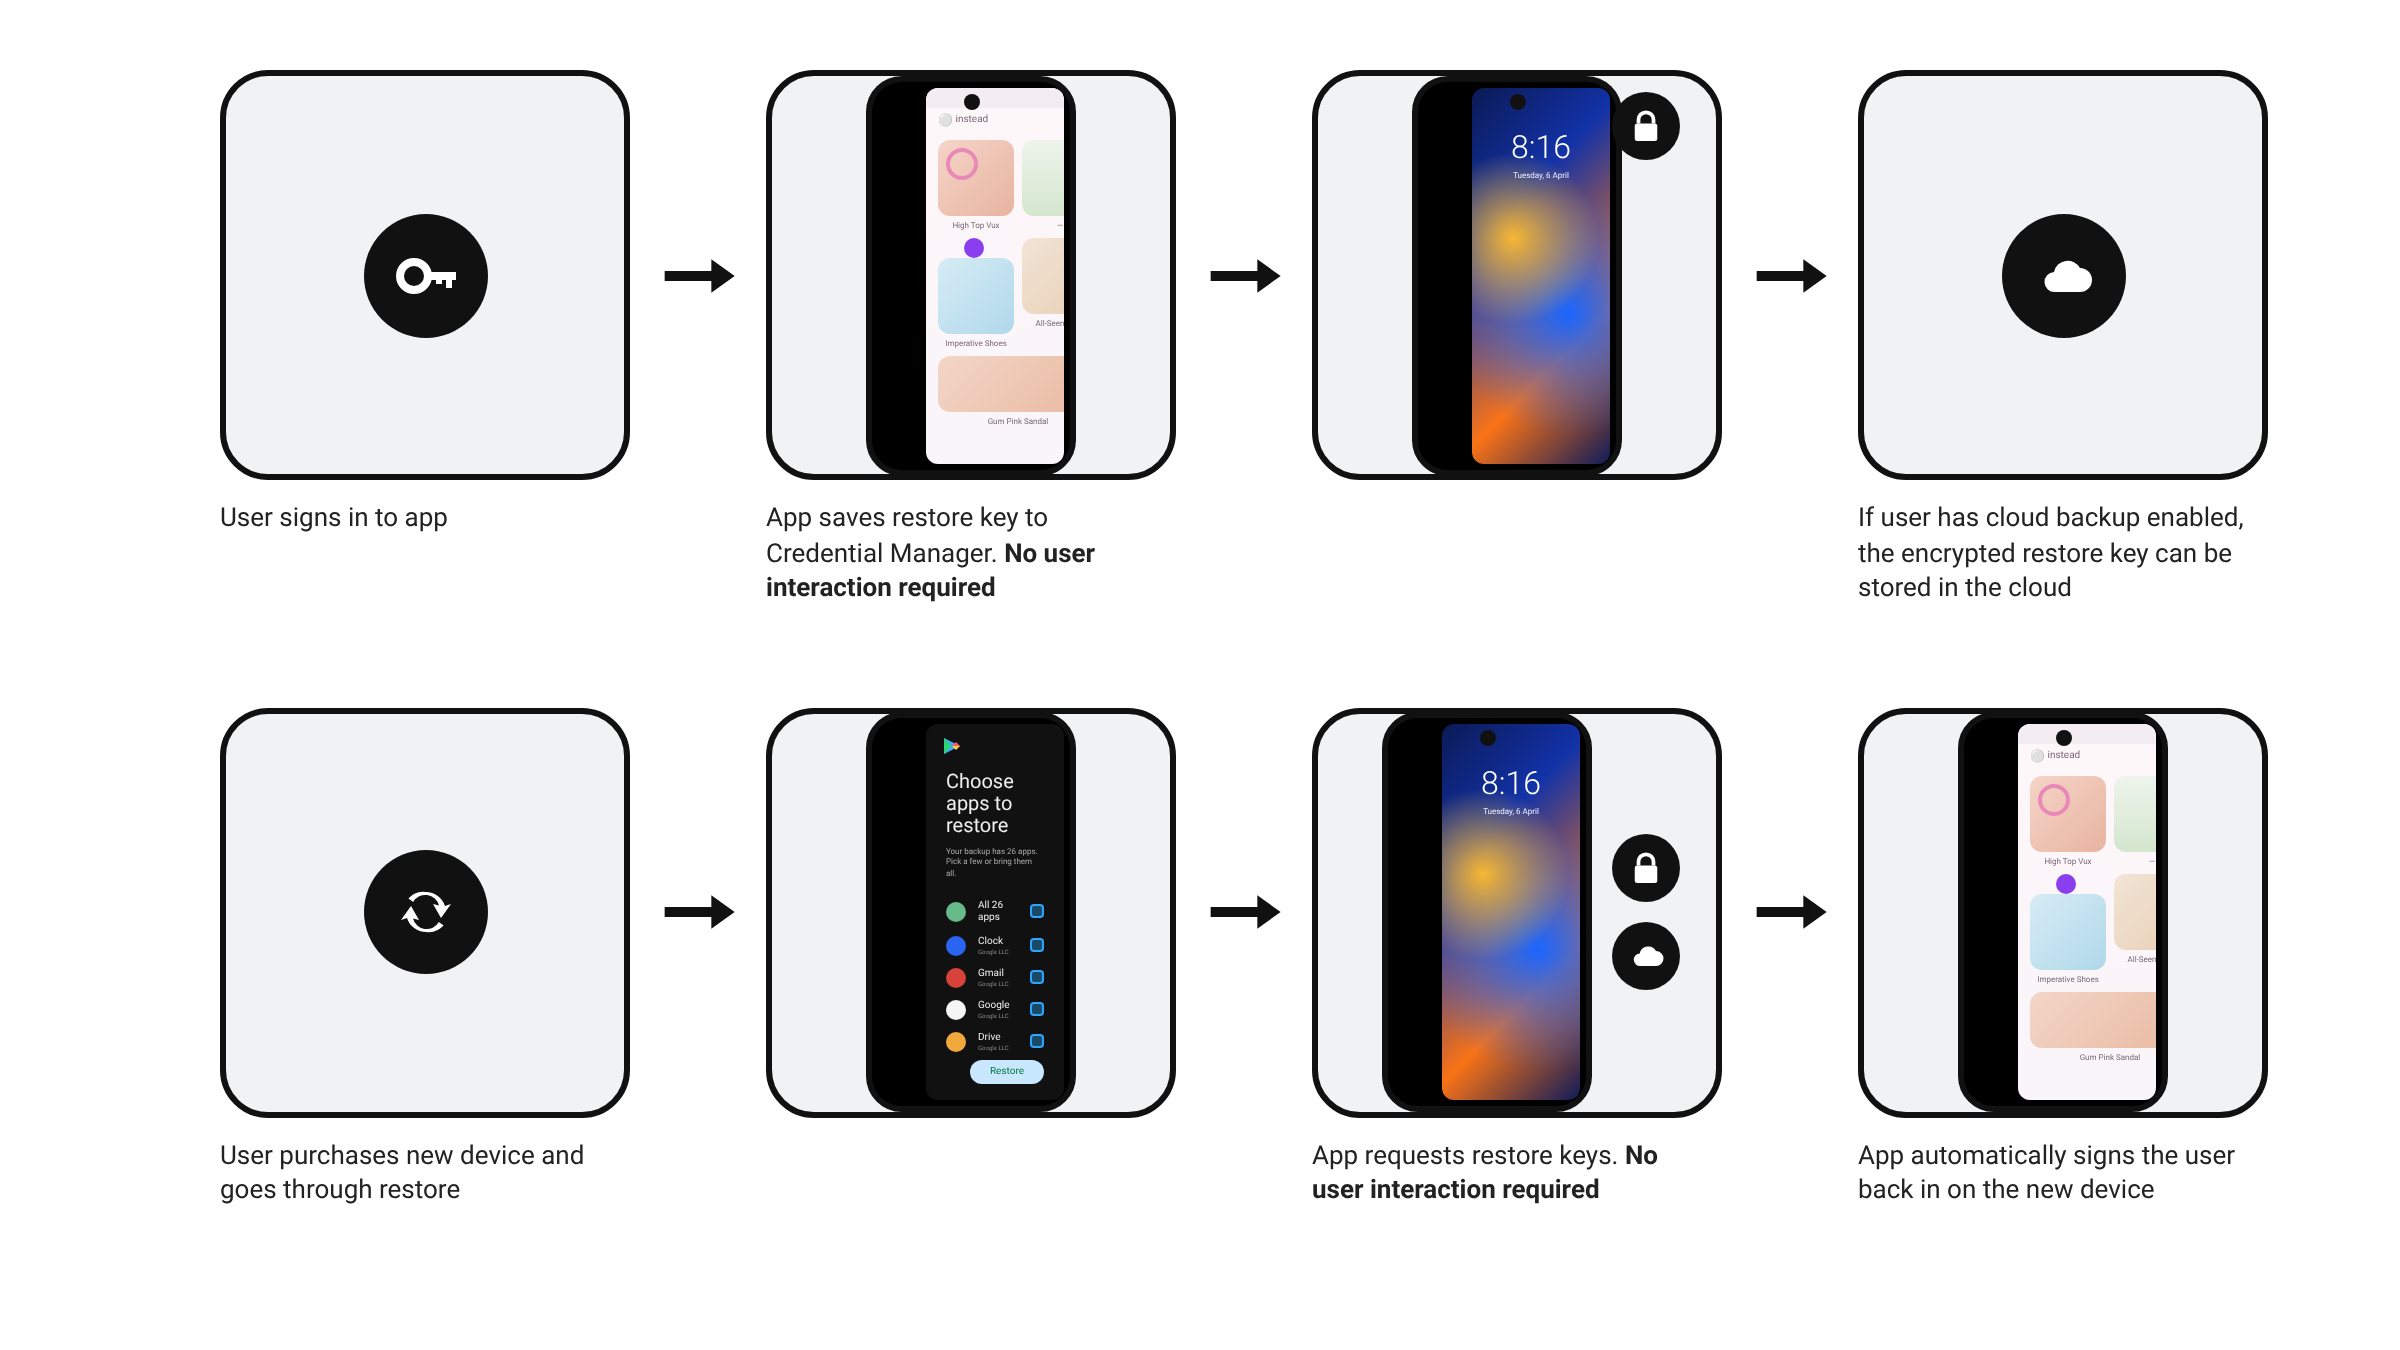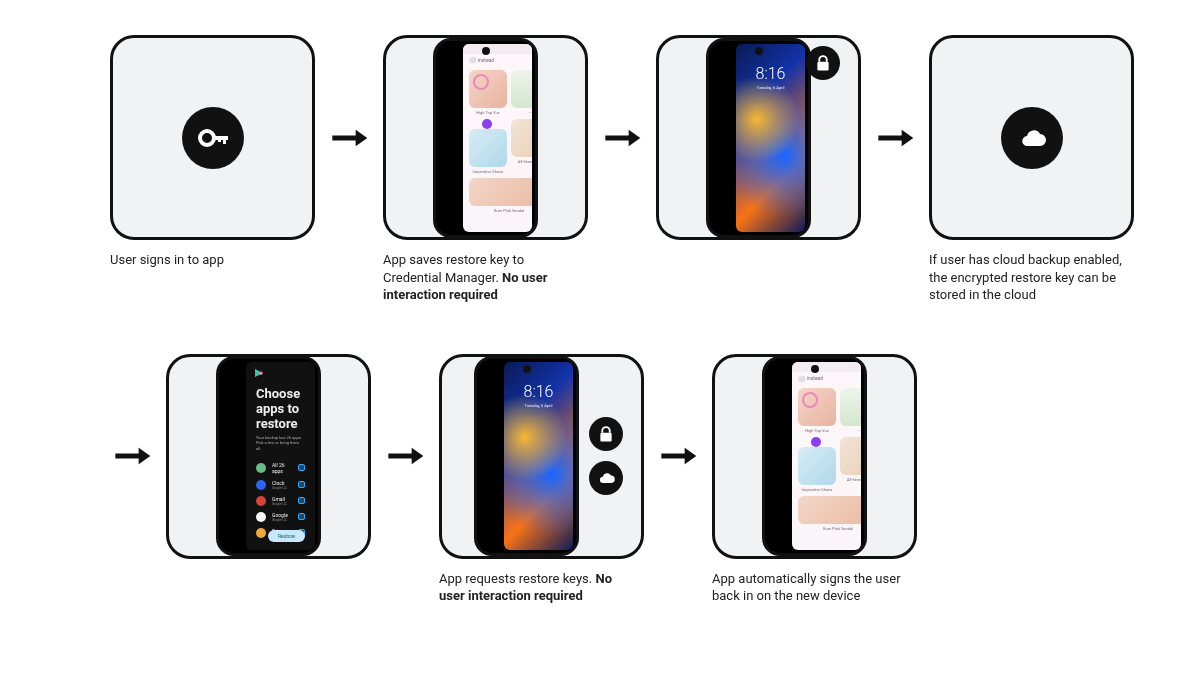--- a/index.html
+++ b/index.html
@@ -144,21 +144,21 @@
     width:100%; height:100%;
     display:flex;
     flex-direction:column;
     align-items:center;
     padding-top:20px;
   }
   .locktime { color:#fff; font-size:16px; font-weight:300; }
   .lockdate { color:#eef; font-size:4px; margin-top:2px; }
   
   .app-dark { background:#111; color:#eee; padding:14px 10px 8px; position:relative; height:100%; }
-  .dark-title { font-size:13px; font-weight:700; margin-bottom:4px; }
+  .dark-title { font-size:10px; font-weight:400; margin-bottom:4px; }
   .dark-sub { font-size:4px; color:#aaa; line-height:1.3; margin-bottom:8px; }
   .dark-row { display:flex; align-items:center; gap:6px; padding:3px 0; }
   .dark-row .doticon { width:10px; height:10px; border-radius:50%; }
   .dark-row .txt { font-size:5px; flex:1; }
   .dark-row .txt .sub { font-size:3px; color:#888; display:block; }
   .dark-row .chk { width:7px; height:7px; border:1px solid #2aa9ff; border-radius:2px; background:#1b4966; }
   .dark-btn { position:absolute; bottom:8px; right:10px; background:#c9e7ff; color:#074; font-size:5px; padding:3px 10px; border-radius:10px; }
   .play-icon { width:10px; height:10px; position:absolute; top:6px; left:8px; }
   
   .mini-badge {
@@ -301,20 +301,30 @@
           </svg>
       </div>
     </div>
     <div class="caption">If user has cloud backup enabled, the encrypted restore key can be stored in the cloud</div>
   </div>
 
 </div>
 
 <div class="flow-row" style="margin-bottom:0;">
 
+  <div class="step">
+    <div class="tile">
+      <div class="icon-circle">
+        <svg width="32" height="32" viewBox="0 0 32 32">
+            <use href="#svg-sync"></use>
+          </svg>
+      </div>
+    </div>
+    <div class="caption">User purchases new device and goes through restore</div>
+  </div>
 
   <div class="arrow-wrap">
       <svg class="arrow" viewBox="0 0 44 36">
         <use href="#svg-arrow"></use>
       </svg>
     </div>
 
   <div class="step">
     <div class="tile">
       <div class="phone">

